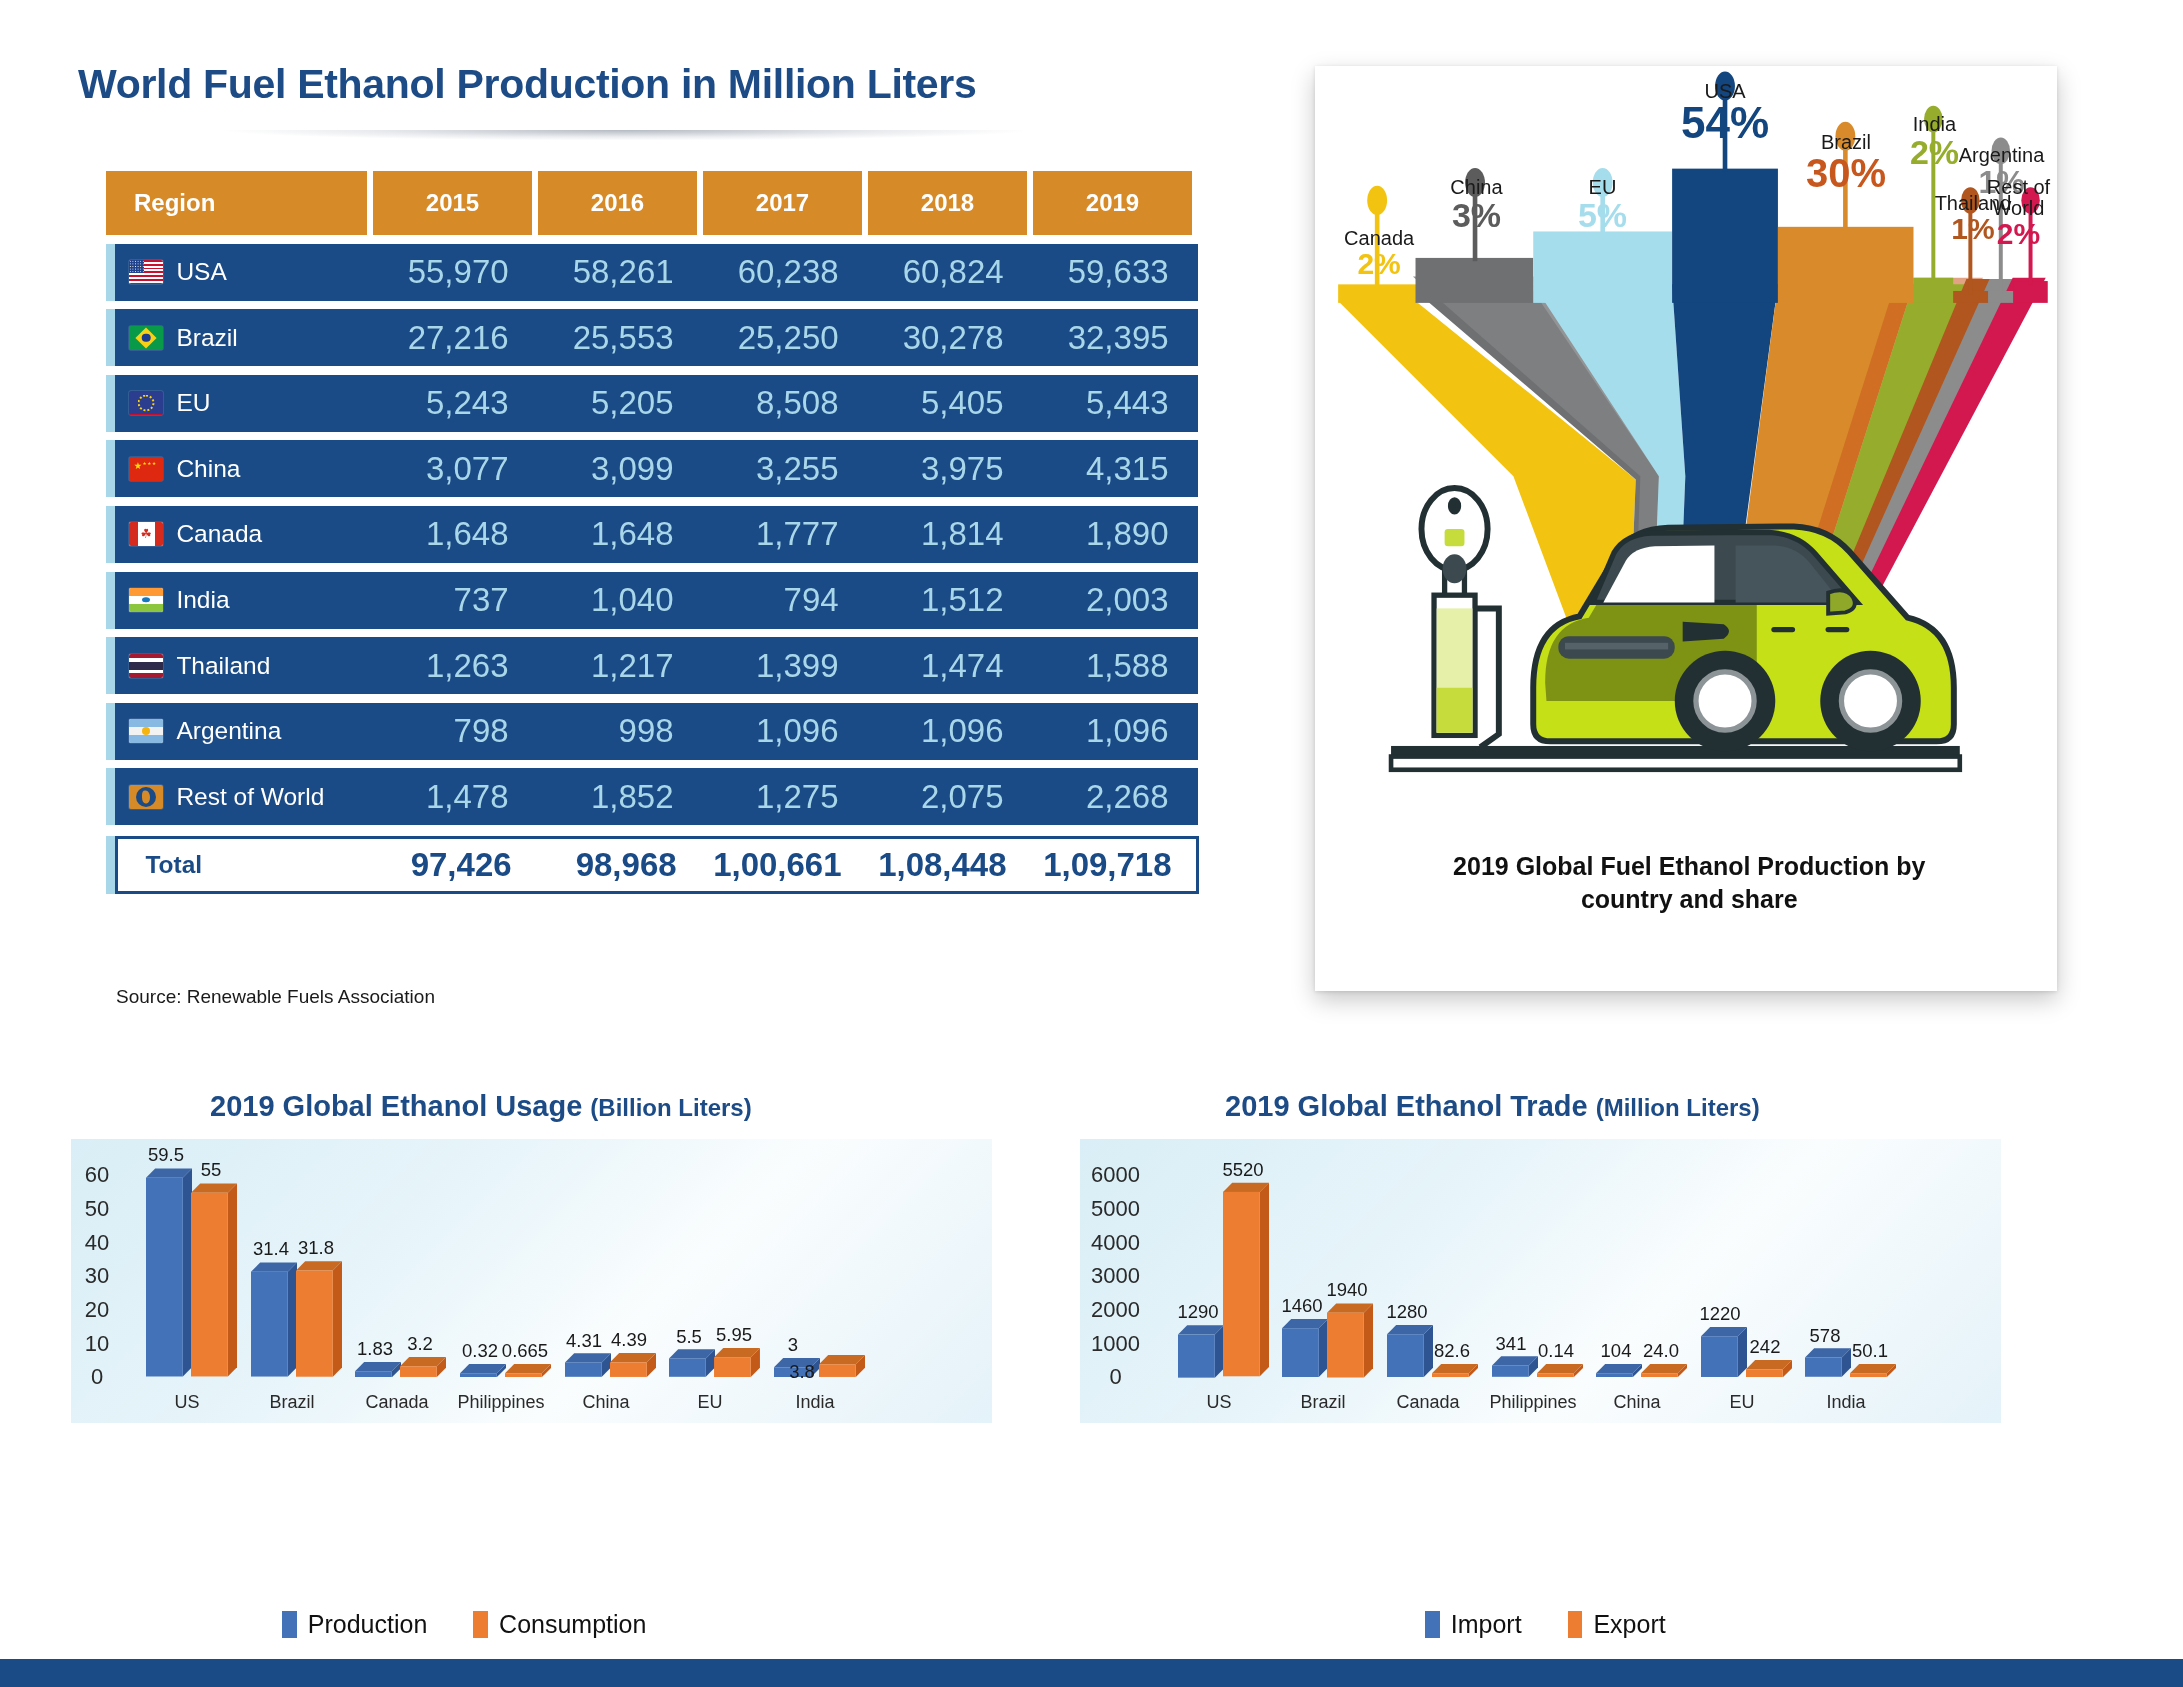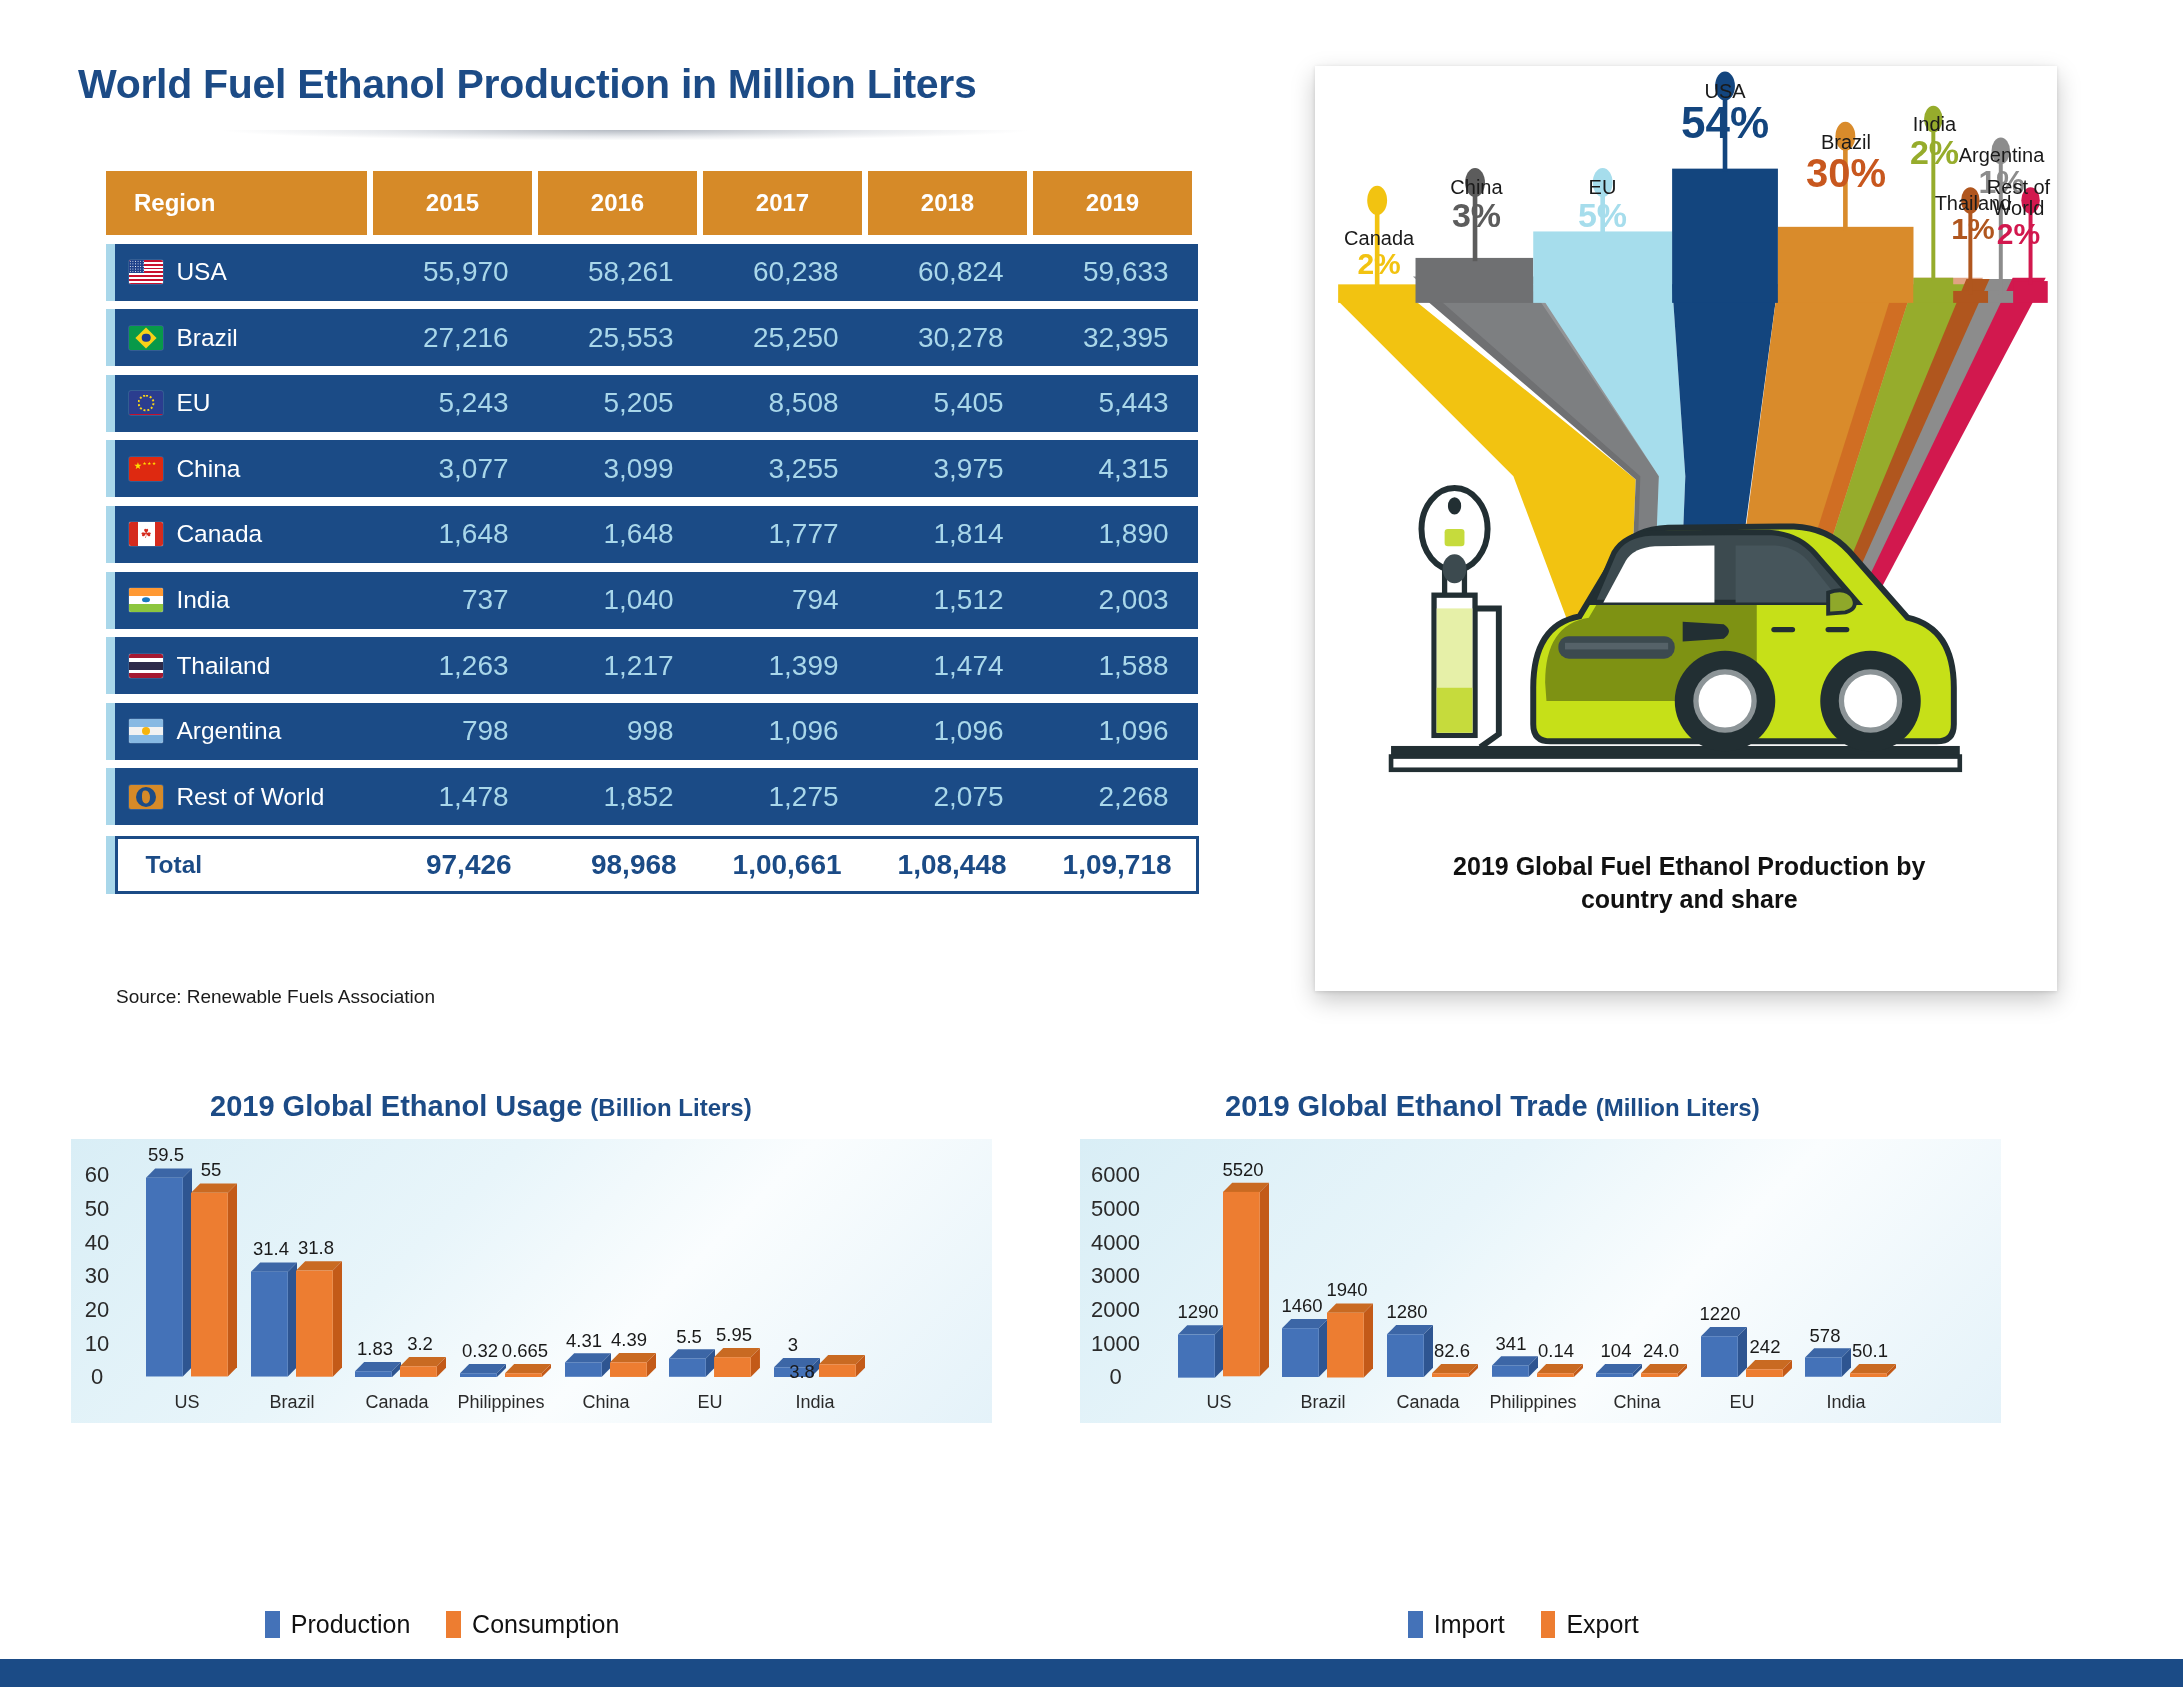--- a/index.html
+++ b/index.html
@@ -69,21 +69,21 @@
   }
   .region-label {
     color: #ffffff;
     font-size: 24.5px;
   }
   .cell-year {
     width: 165px;
     text-align: right;
     padding-right: 24px;
     color: #A9D7EA;
-    font-size: 28px;
+    font-size: 33px;
   }
 
   
   .trow.total { height: 58px; margin-top: 10.6px; }
   .trow.total .row-body {
     background: #ffffff;
     border: 3.3px solid #1B4B86;
   }
   .trow.total .region-label { color: #1B4B86; font-weight: bold; padding-left: 13.2px;}
   .trow.total .cell-year { color: #1B4B86; font-weight: bold; }
@@ -210,21 +210,21 @@
   }
   .xtick {
     position:absolute; transform: translateX(-50%);
     font-size:18px; color:#2a2a2a; white-space:nowrap; text-align:center;
   }
   .bar3d { position:absolute; }
   .barlabel {
     position:absolute; transform: translateX(-50%);
     font-size:18.5px; color:#1a1a1a; white-space:nowrap;
   }
-  .legend { position:absolute; display:flex; align-items:center; gap:36px; }
+  .legend { position:absolute; display:flex; align-items:center; gap:46px;margin-left:17px; }
   .legend-item { display:flex; align-items:center; gap:11.2px; }
   .legend-swatch { width:14.6px; height:26.5px; }
   .legend-text { font-size:25px; color:#111; }
 
   #bottom-bar {
     position:absolute; left:0; top:1659px; width:2183px; height:28px;
     background:#1B4B86;
   }
 </style>
 </head>

